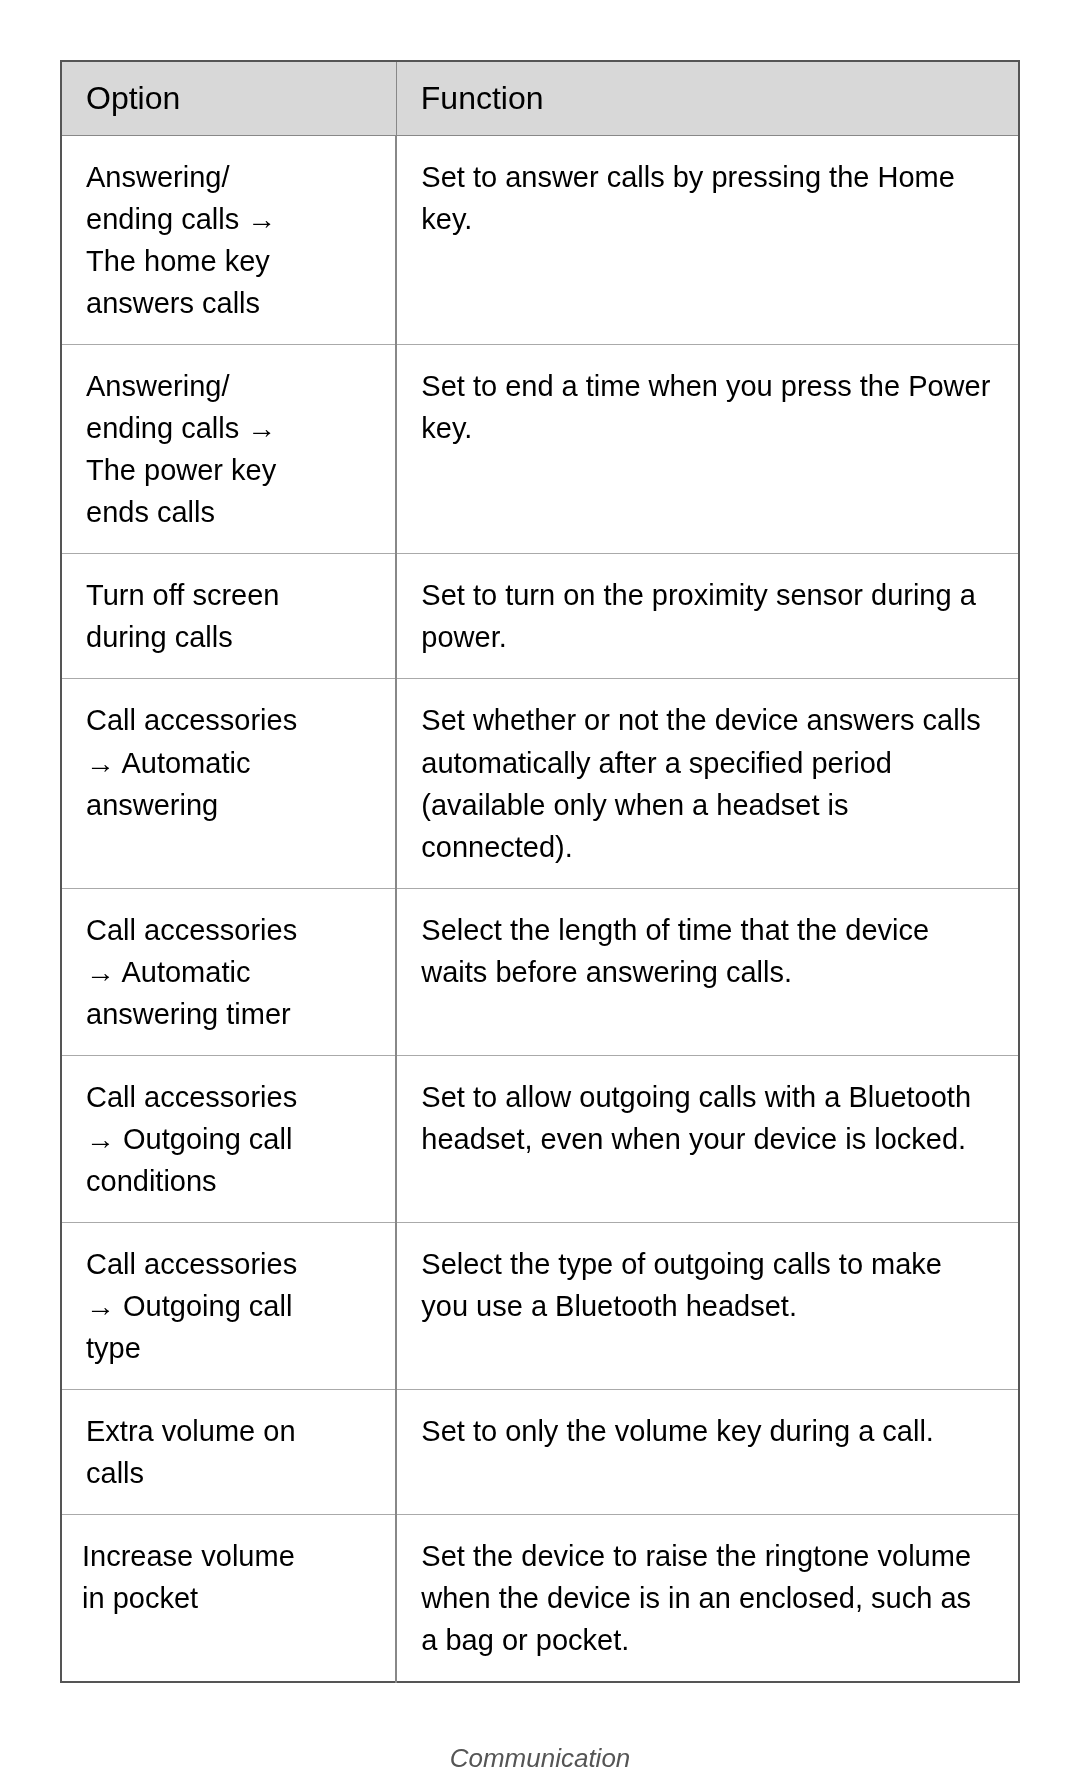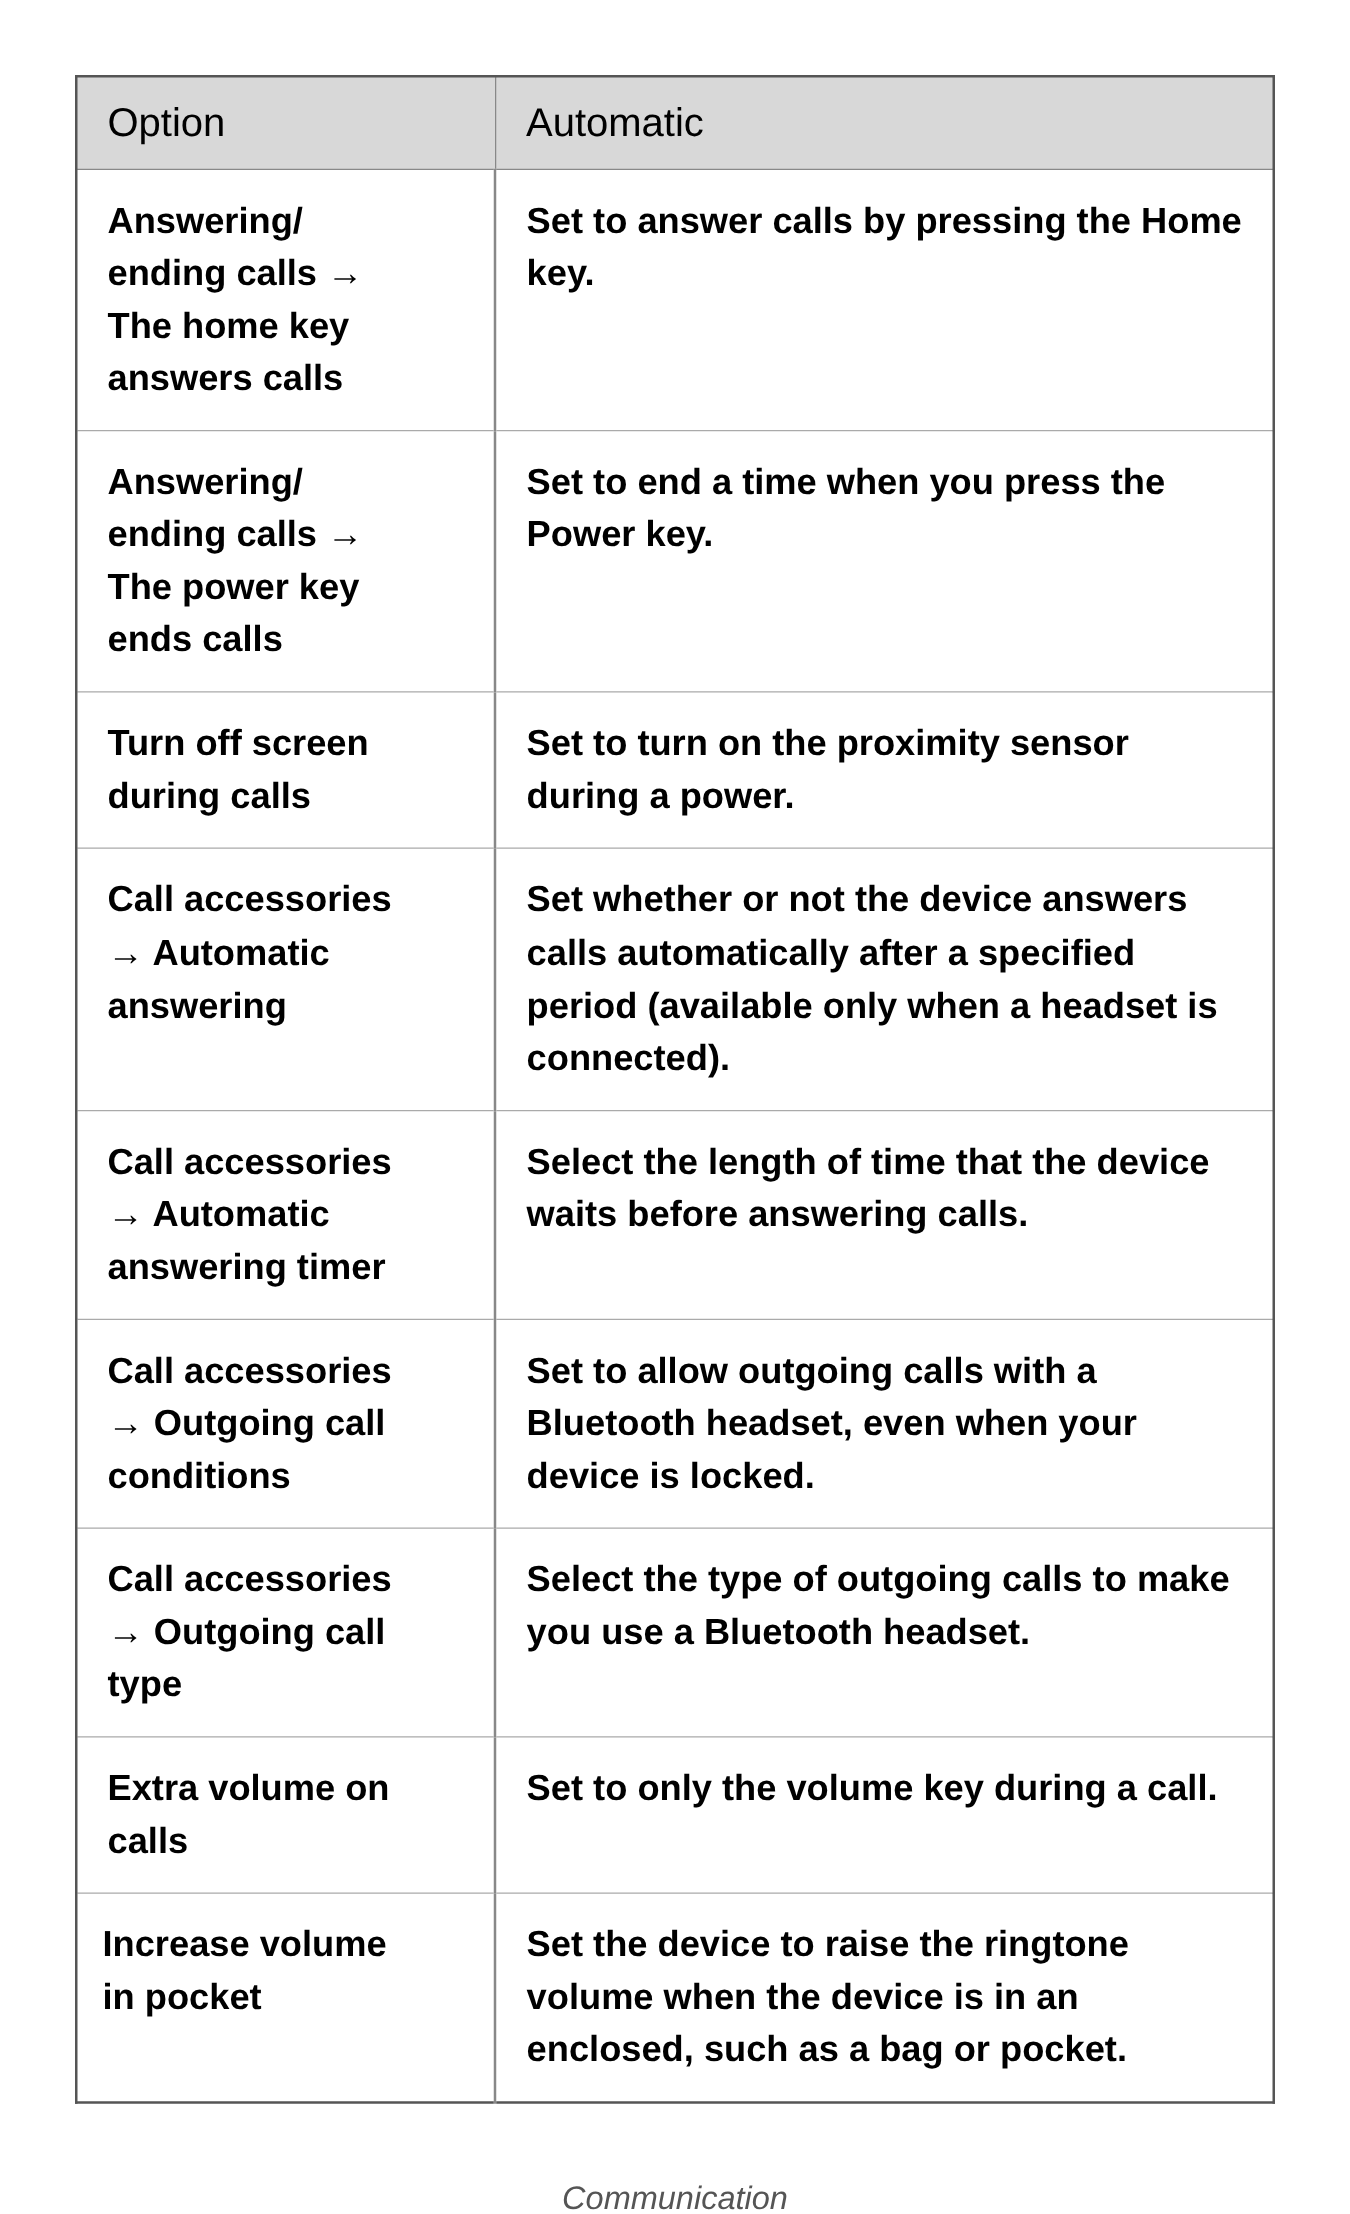--- a/index.html
+++ b/index.html
@@ -42,21 +42,20 @@
       text-align: left;
       border: 1px solid #888;
     }
 
     .main-table td {
       font-size: 29px;
       padding: 20px 24px;
       vertical-align: top;
       border: 1px solid #aaa;
       line-height: 1.45;
-      font-weight: bold;
     }
 
     .main-table tr td:first-child {
       width: 35%;
       border-right: 2px solid #888;
     }
 
     .main-table tr td:last-child {
       width: 65%;
       border-radius: 21px;
@@ -75,21 +74,21 @@
     }
   </style>
 </head>
 <body>
 
 <div class="page-content">
   <table class="main-table">
     <thead>
       <tr>
         <th>Option</th>
-        <th>Automatic</th>
+        <th>Function</th>
       </tr>
     </thead>
     <tbody id="table-body">
     <tr>
           <td style="white-space: pre-line;">Answering/
 ending calls →
 The home key
 answers calls</td>
           <td>Set to answer calls by pressing the Home key.</td>
         </tr>

